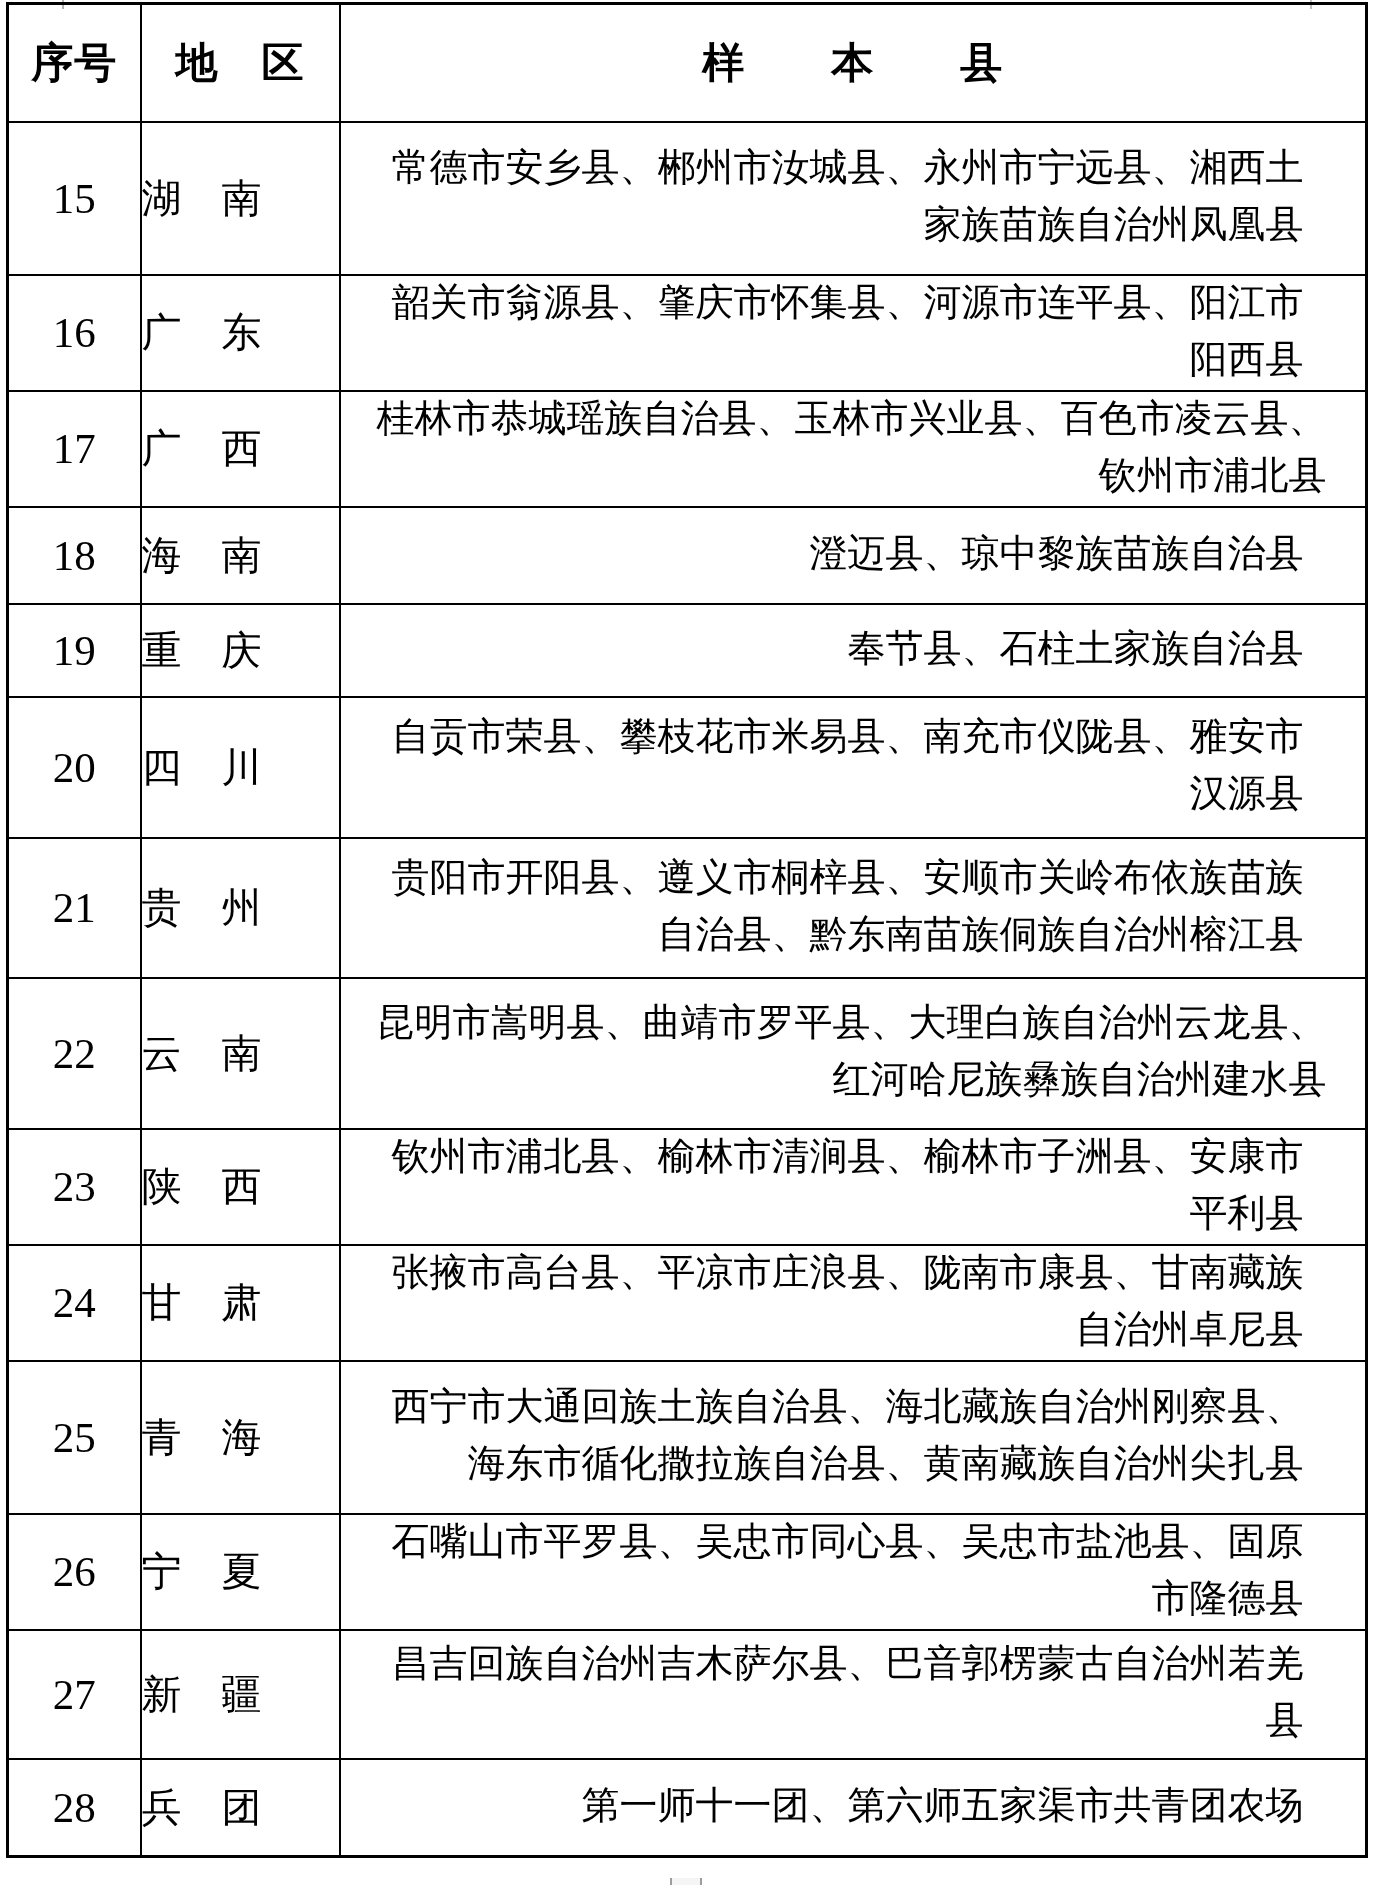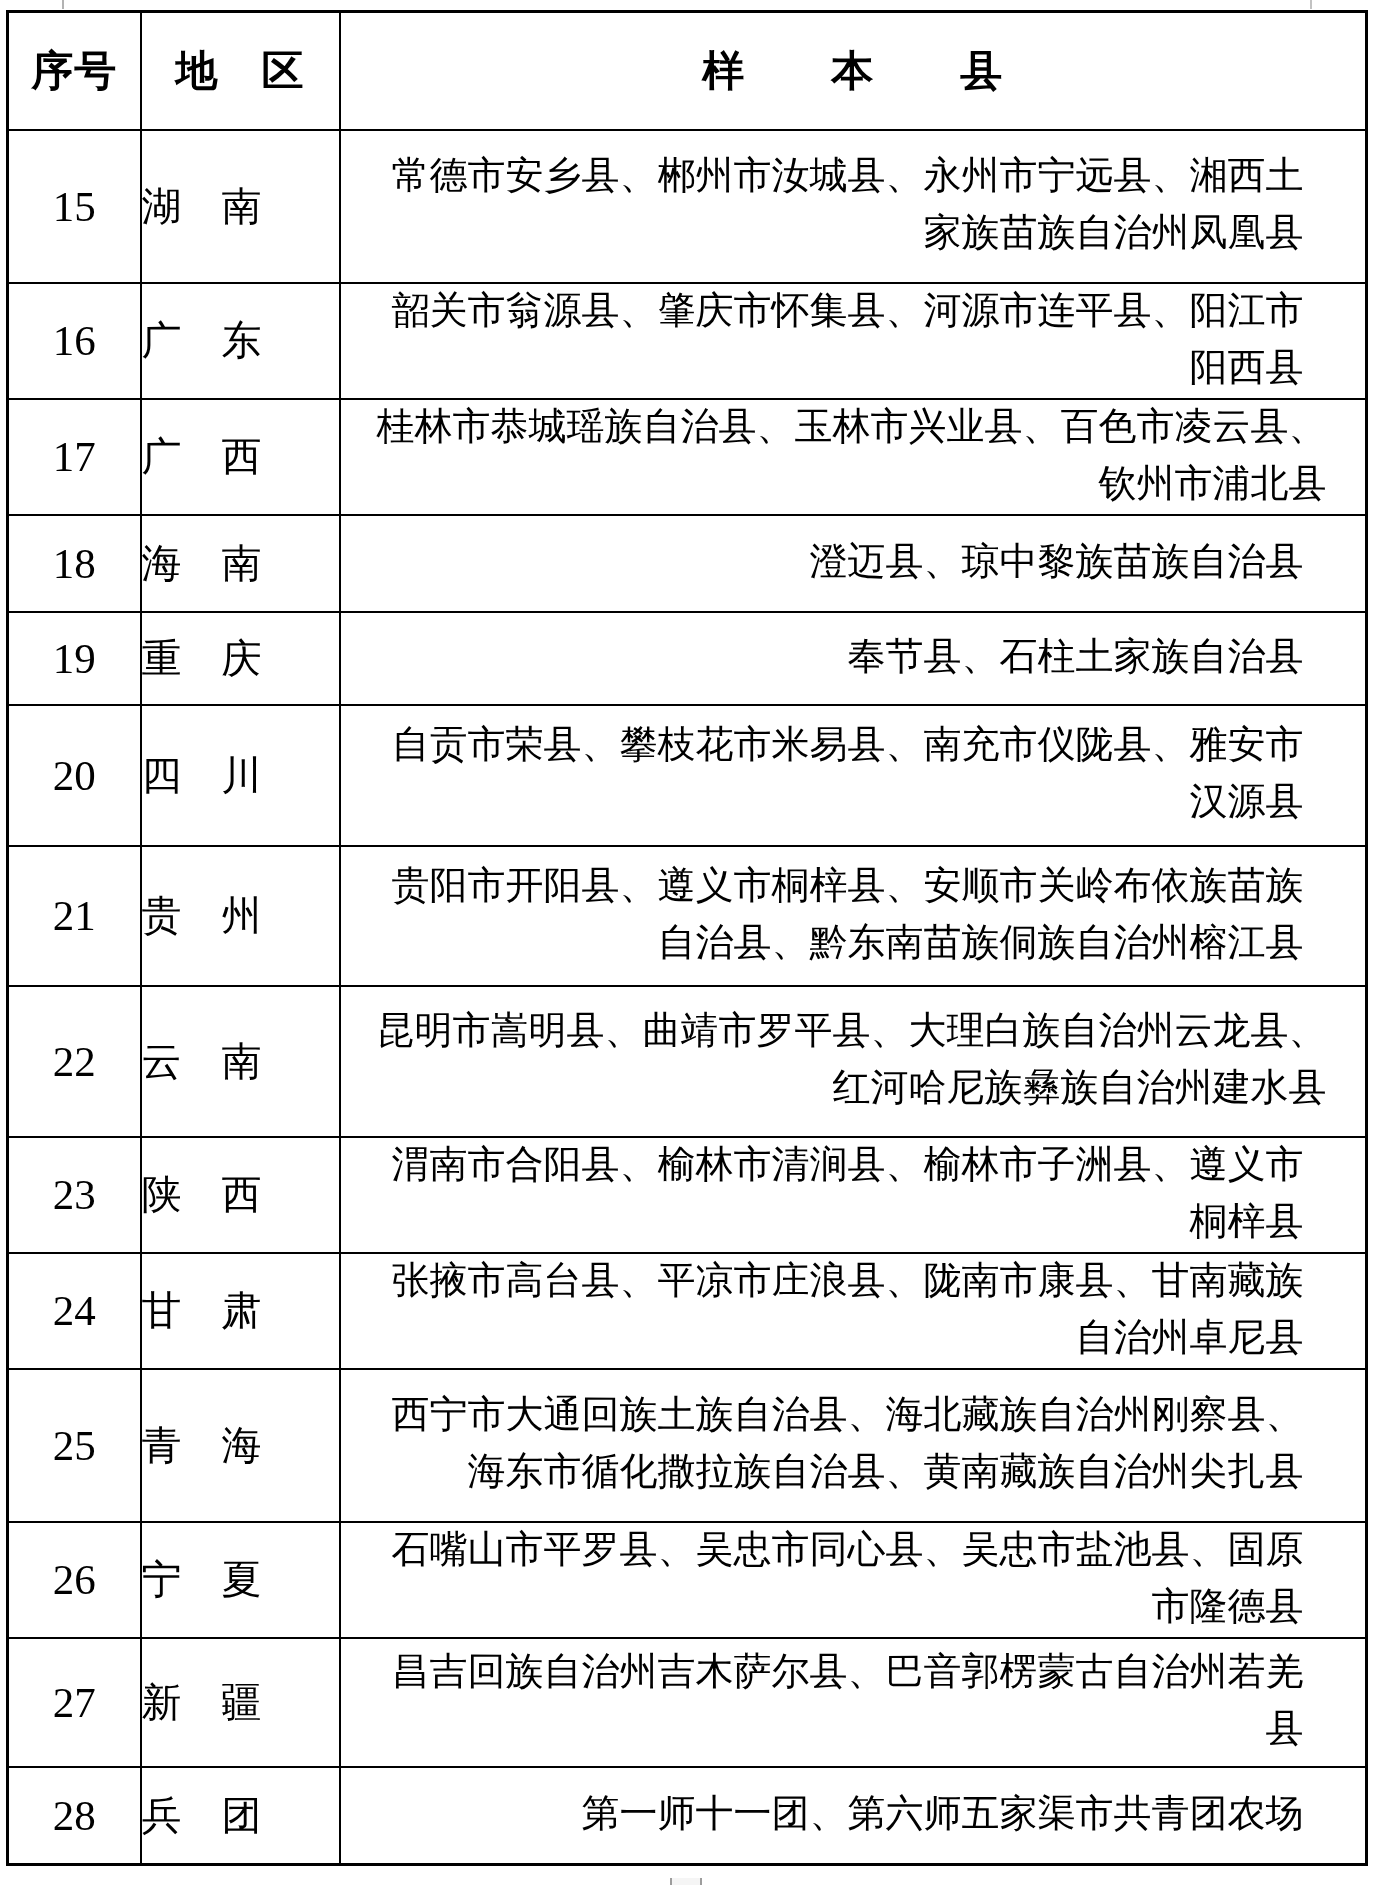--- a/index.html
+++ b/index.html
@@ -13,21 +13,21 @@
     position: relative;
     overflow: hidden;
     font-family: "Liberation Serif", "DejaVu Serif", serif;
     color: #000000;
   }
 
   
   table.sample-table {
     position: absolute;
     left: 6px;
-    top: 10px;
+    top: 2px;
     width: 1359px;
     border-collapse: collapse;
     table-layout: fixed;
     border: 3px solid #000000;
   }
   table.sample-table td,
   table.sample-table th {
     border: 2px solid #000000;
     padding: 0;
     vertical-align: middle;
@@ -184,21 +184,21 @@
       <td class="no">22</td>
       <td class="region">云　南</td>
       <td class="counties">
           <div class="counties-text">昆明市嵩明县、曲靖市罗平县、大理白族自治州云龙县、红河哈尼族彝族自治州建水县</div>
         </td>
     </tr>
     <tr>
       <td class="no">23</td>
       <td class="region">陕　西</td>
       <td class="counties">
-          <div class="counties-text">渭南市合阳县、榆林市清涧县、榆林市子洲县、遵义市桐梓县</div>
+          <div class="counties-text">钦州市浦北县、榆林市清涧县、榆林市子洲县、安康市平利县</div>
         </td>
     </tr>
     <tr>
       <td class="no">24</td>
       <td class="region">甘　肃</td>
       <td class="counties">
           <div class="counties-text">张掖市高台县、平凉市庄浪县、陇南市康县、甘南藏族自治州卓尼县</div>
         </td>
     </tr>
     <tr>

